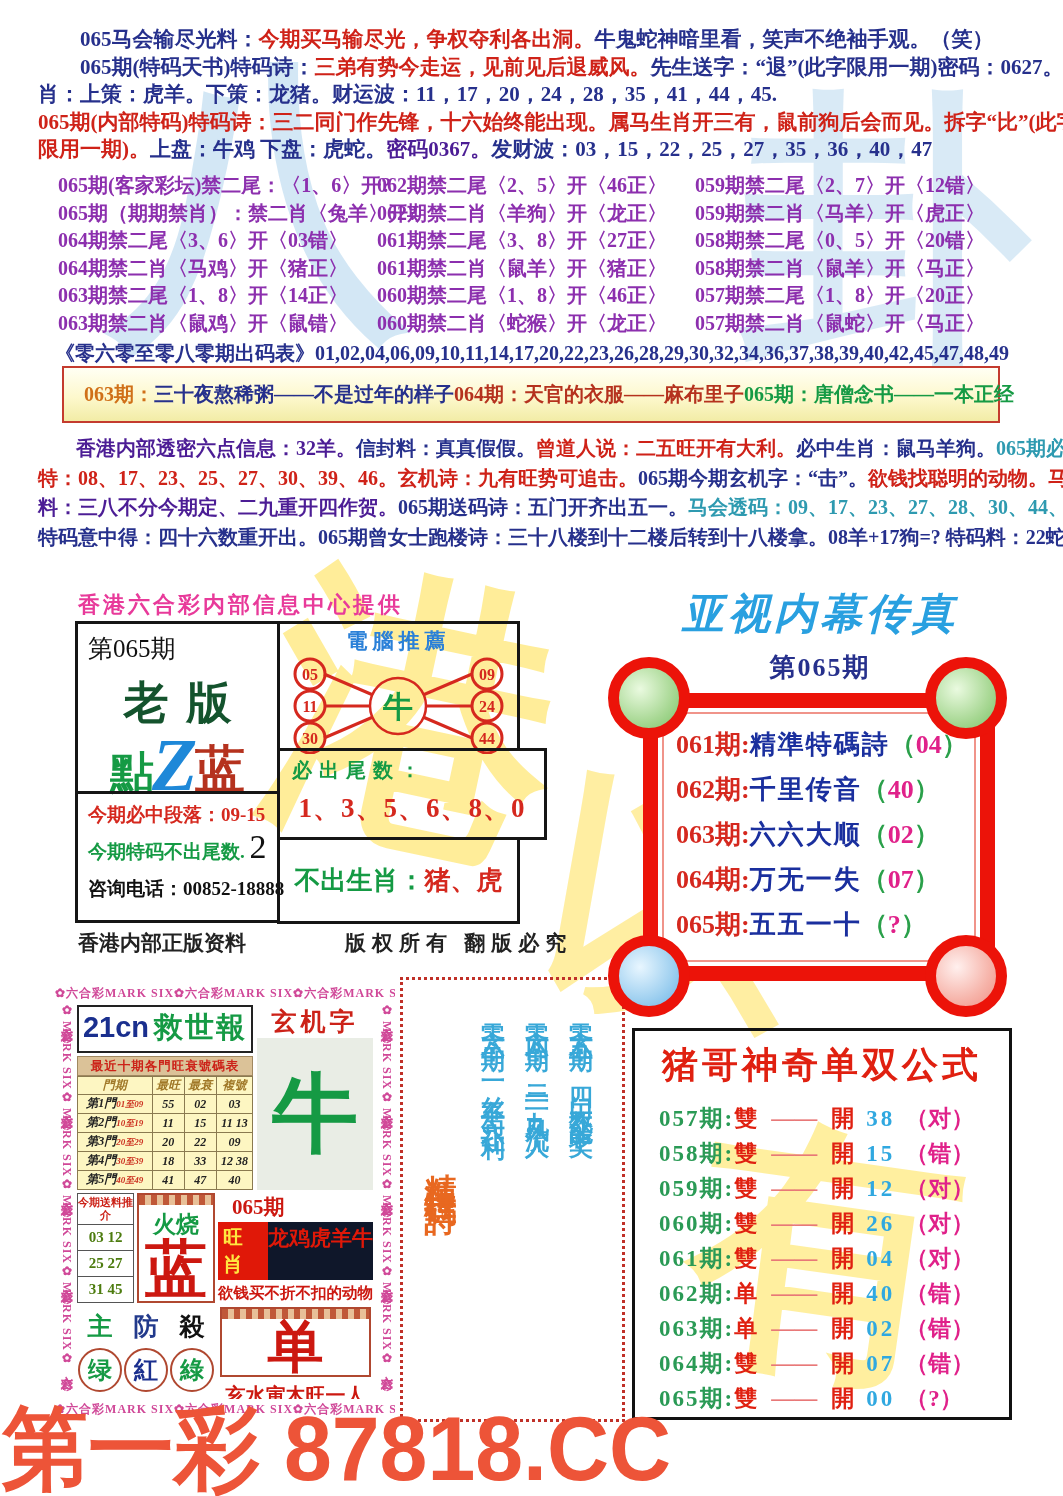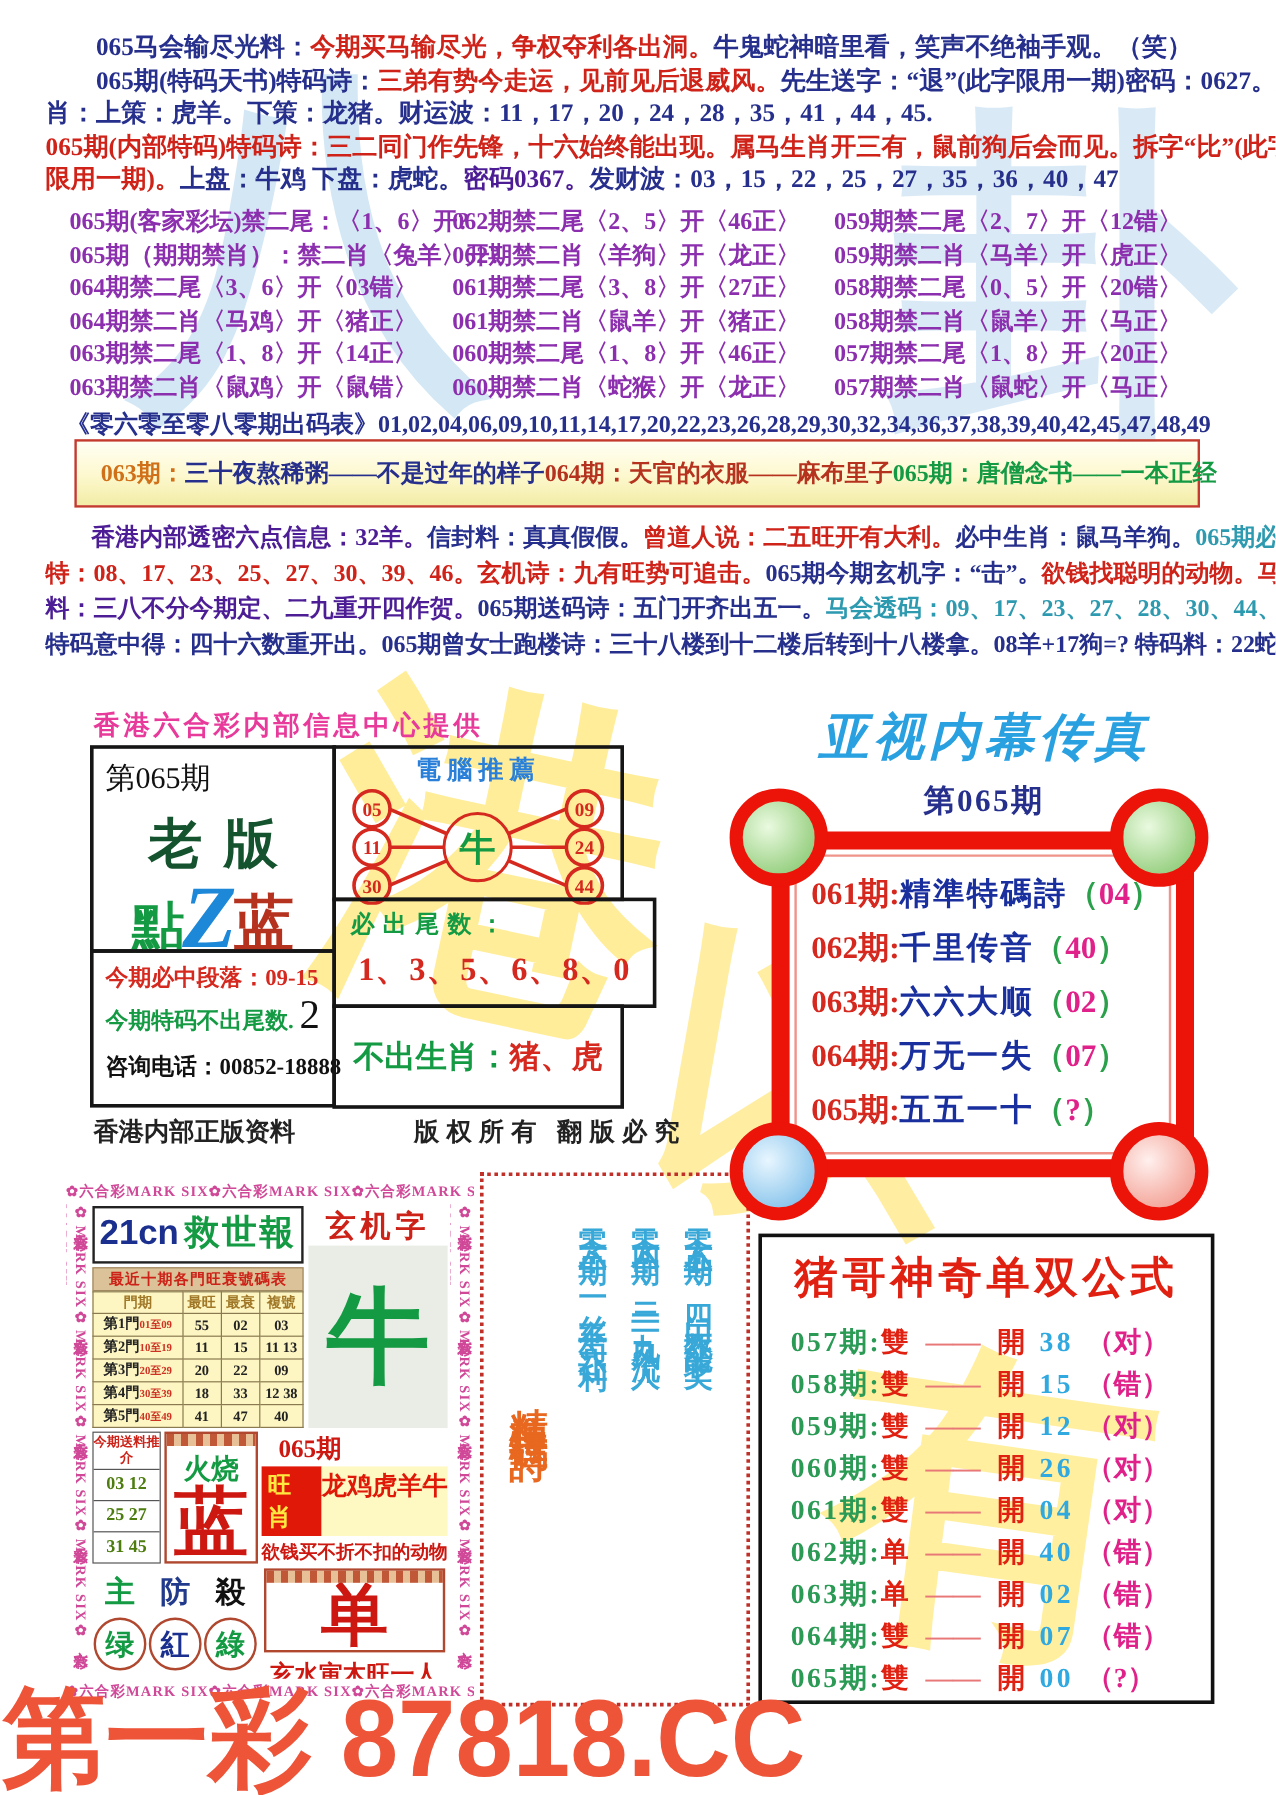--- a/index.html
+++ b/index.html
@@ -67,21 +67,21 @@
   .card-mid { display:flex; height:396px; }
   .mk-side { width:20px; overflow:hidden; color:#d04898; font-weight:bold; font-size:12px; writing-mode:vertical-rl; letter-spacing:1px; }
   .card-inner { flex:1; padding:2px; display:flex; flex-direction:column; overflow:hidden; }
   .rowA { display:flex; gap:4px; }
   .colA-left { flex:1; }
   .brand-box { border:2px solid #222; display:flex; justify-content:center; align-items:baseline; gap:5px; padding:1px 0 3px; }
   .brand { color:#1a2f8e; font-weight:bold; font-size:29px; font-family:"Liberation Sans",sans-serif; }
   .paper { color:#159a44; font-weight:bold; font-size:29px; letter-spacing:2px; }
   .tbl-title { background:#dbc298; border:1px solid #a08860; color:#cc2218; font-weight:bold; font-size:12.5px; line-height:18px; text-align:center; letter-spacing:1px; margin-top:3px; }
   table.hot { width:100%; border-collapse:collapse; background:#fdf6c2; }
-  table.hot th, table.hot td { border:1px solid #8a7a50; font-weight:bold; font-size:12px; line-height:17px; text-align:center; color:#222; }
+  table.hot th, table.hot td { border:1px solid #8a7a50; font-weight:bold; font-size:12px; line-height:17px; text-align:center; color:#222;font-style:italic; }
   table.hot th { color:#a07828; }
   .door { color:#cc3322; font-size:11px; } .rng { font-size:9px; color:#cc3322; }
   .colA-right { width:116px; display:flex; flex-direction:column; }
   .xuanji { color:#cc2218; font-weight:bold; font-size:25px; text-align:center; letter-spacing:4px; }
   .niu-big { flex:1; background:#e9ede5; display:flex; align-items:center; justify-content:center; color:#159a44; font-weight:bold; font-size:86px; }
   .rowB { display:flex; gap:3px; margin-top:3px; }
   .colB-left { width:163px; }
   .bl-top { display:flex; gap:3px; }
   .tips { width:57px; border:1px solid #555; text-align:center; }
   .tips-label { color:#cc2218; font-weight:bold; font-size:11px; line-height:13px; padding:2px 0; border-bottom:1px solid #555; }
@@ -95,21 +95,21 @@
   .lan-big { color:#cc1810; font-weight:bold; font-size:62px; line-height:58px; }
   .zfs-row { display:flex; justify-content:space-around; font-weight:bold; font-size:25px; margin-top:7px; }
   .zfs-row .z1 { color:#159a44; } .zfs-row .z2 { color:#223a8c; } .zfs-row .z3 { color:#111; }
   .circles-row { display:flex; justify-content:space-around; margin-top:5px; }
   .ccirc { width:44px; height:44px; border:2px solid #b04830; border-radius:50%; display:flex; align-items:center; justify-content:center; font-weight:bold; font-size:24px; }
   .cg { color:#159a44; } .cn { color:#1a2f8e; }
   .colB-right { flex:1; display:flex; flex-direction:column; }
   .period065 { color:#cc1810; font-weight:bold; font-size:21px; margin-left:14px; }
   .hot-row { display:flex; margin-top:1px; }
   .hot-label { background:#e01808; color:#ffe840; font-weight:bold; font-size:20px; padding:2px 5px; letter-spacing:1px; }
-  .hot-value { background:#fef9c3; color:#e01808; font-weight:bold; font-size:21px; flex:1; text-align:center; padding-top:2px; white-space:nowrap; }
+  .hot-value { background:#0f172a; color:#e01808; font-weight:bold; font-size:21px; flex:1; text-align:center; padding-top:2px; white-space:nowrap; }
   .hint { color:#cc1810; font-weight:bold; font-size:15.5px; margin-top:3px; white-space:nowrap; }
   .curtain2 { margin:3px 2px 0; padding:12px 0 2px; }
   .dan-big { color:#cc1810; font-weight:bold; font-size:56px; line-height:52px; }
   .haishui { color:#cc1810; font-weight:bold; font-size:20px; margin-top:5px; text-align:center; white-space:nowrap; }
   
   .poem-panel { left:400px; top:977px; width:225px; height:445px; border:3px dotted #c03028; padding:8px 12px; z-index:10; }
   .poem-wrap { writing-mode:vertical-rl; height:100%; }
   .poem-col { color:#38a8d8; font-weight:bold; font-size:24px; letter-spacing:8px; margin-top:16px; margin-left:12px; }
   .poem-title { color:#e86820; font-weight:bold; font-size:32px; letter-spacing:7px; margin-top:160px; margin-left:4px; margin-right:14px; }
   

